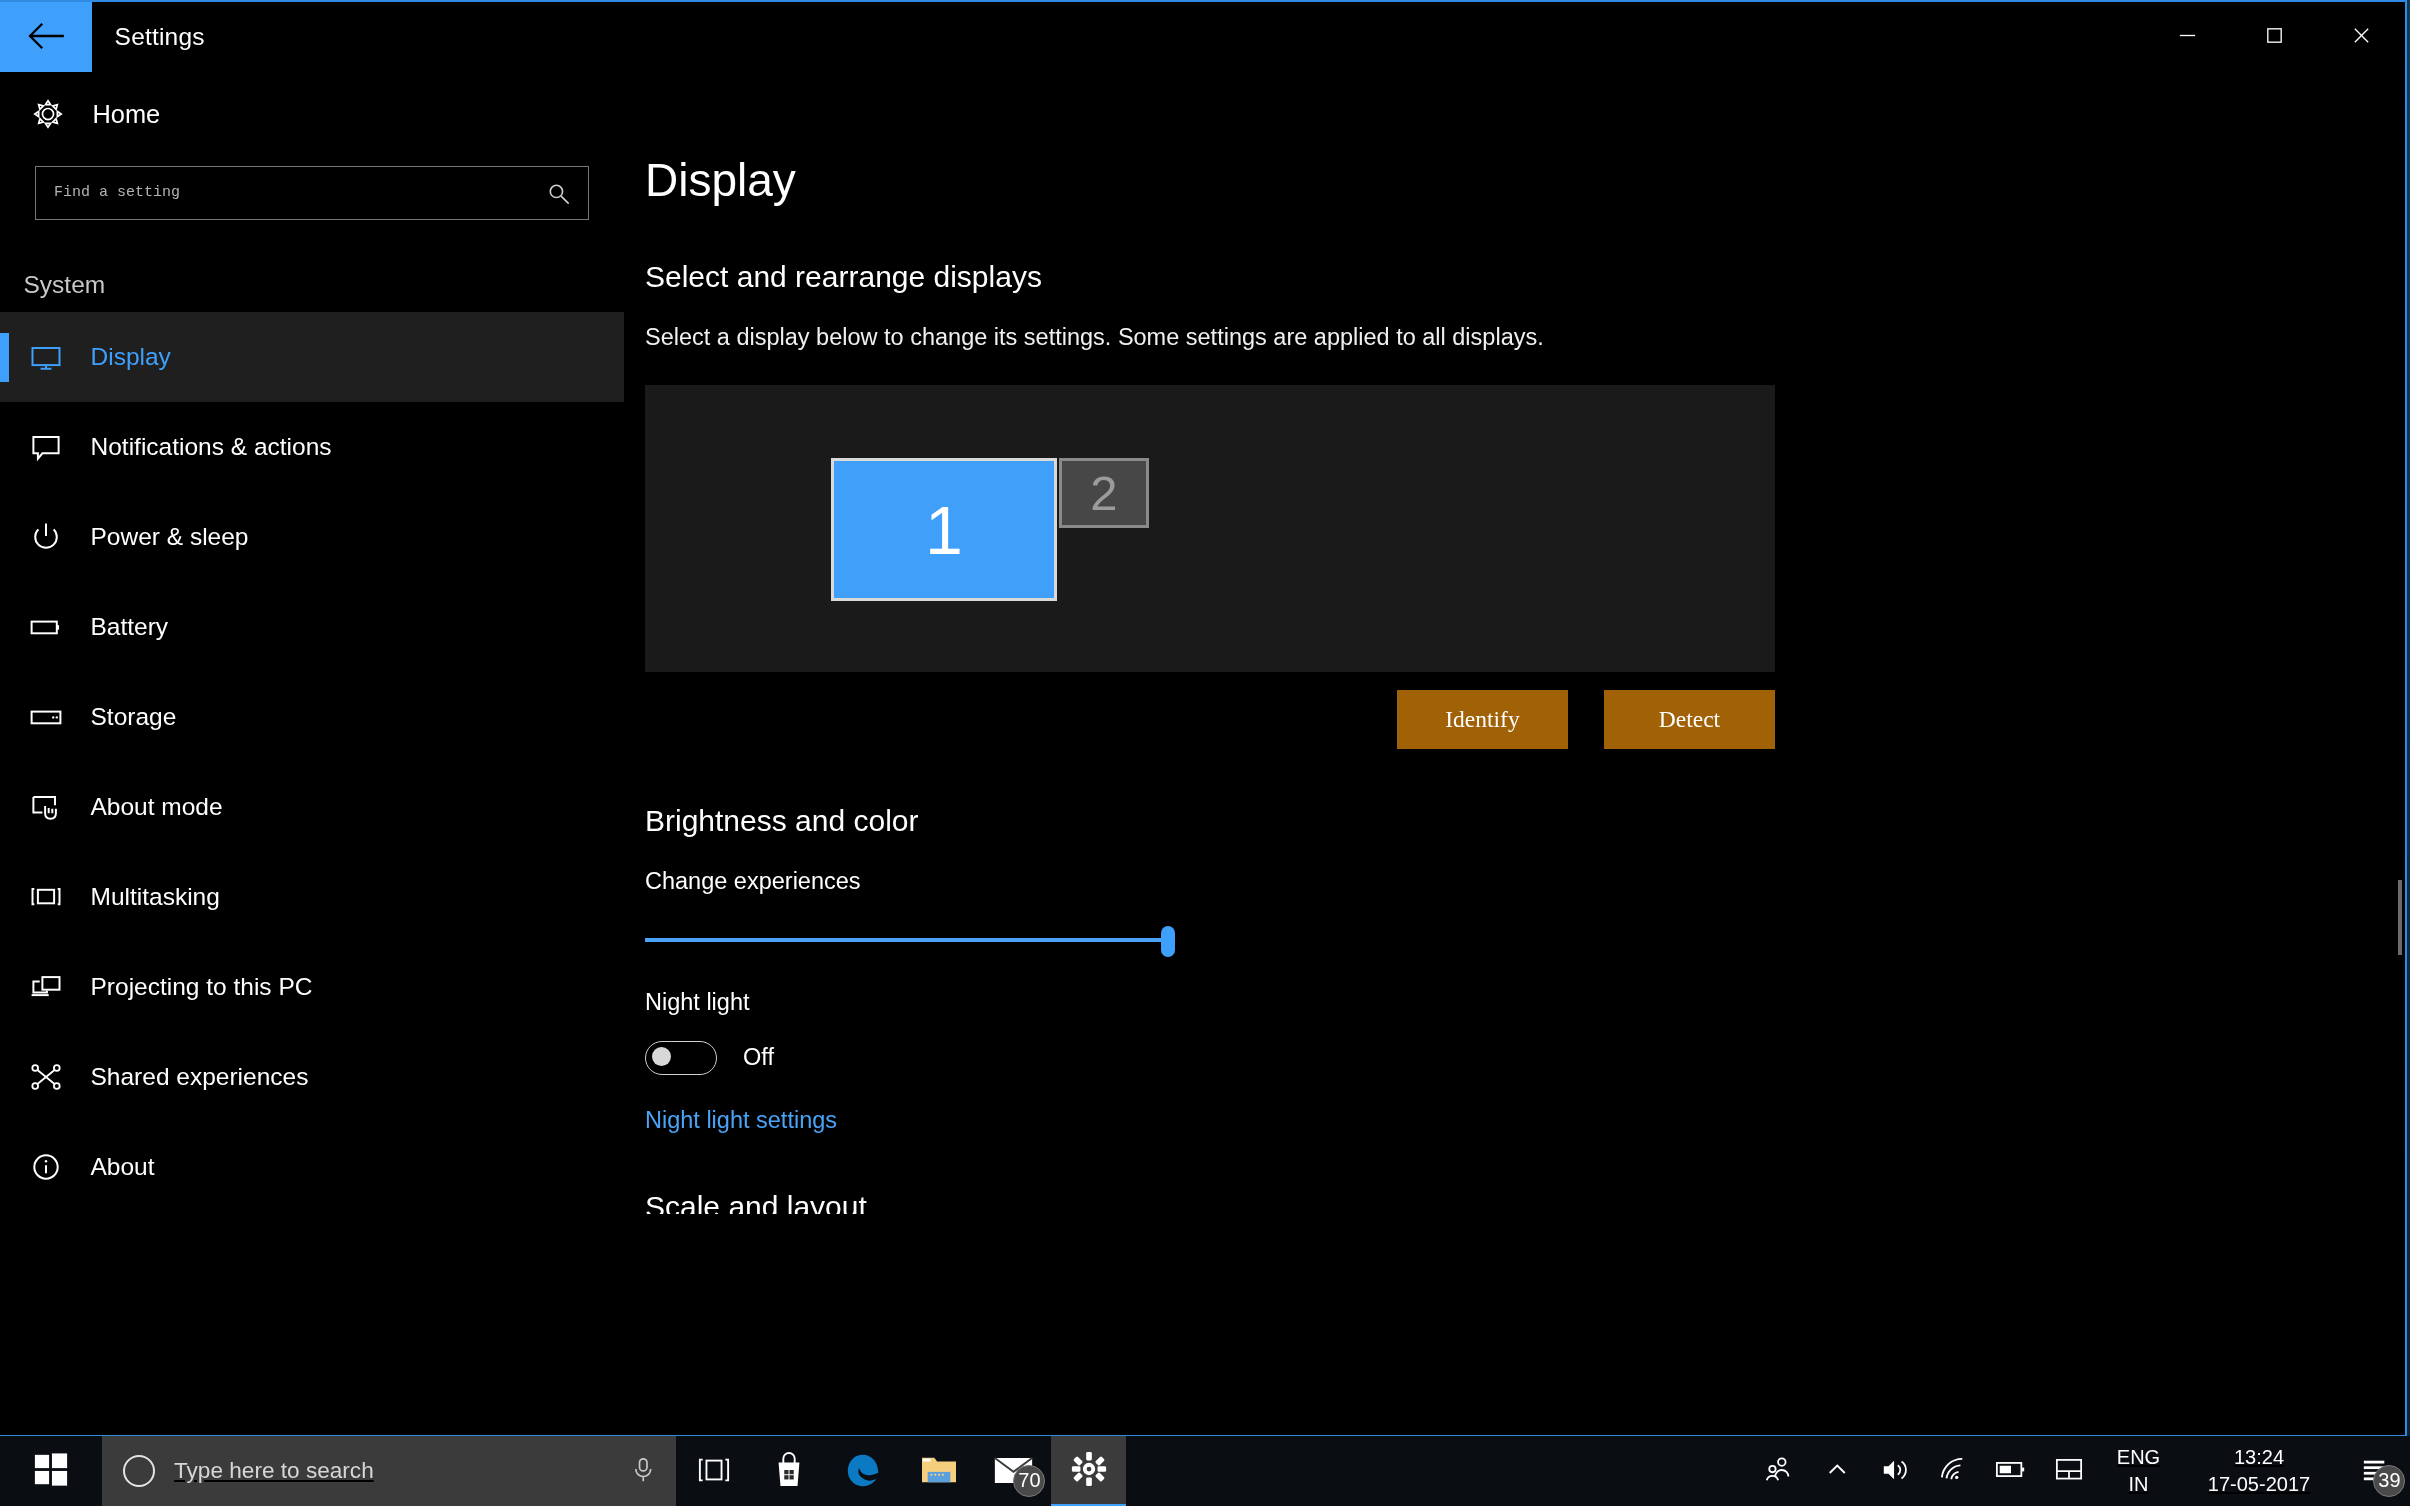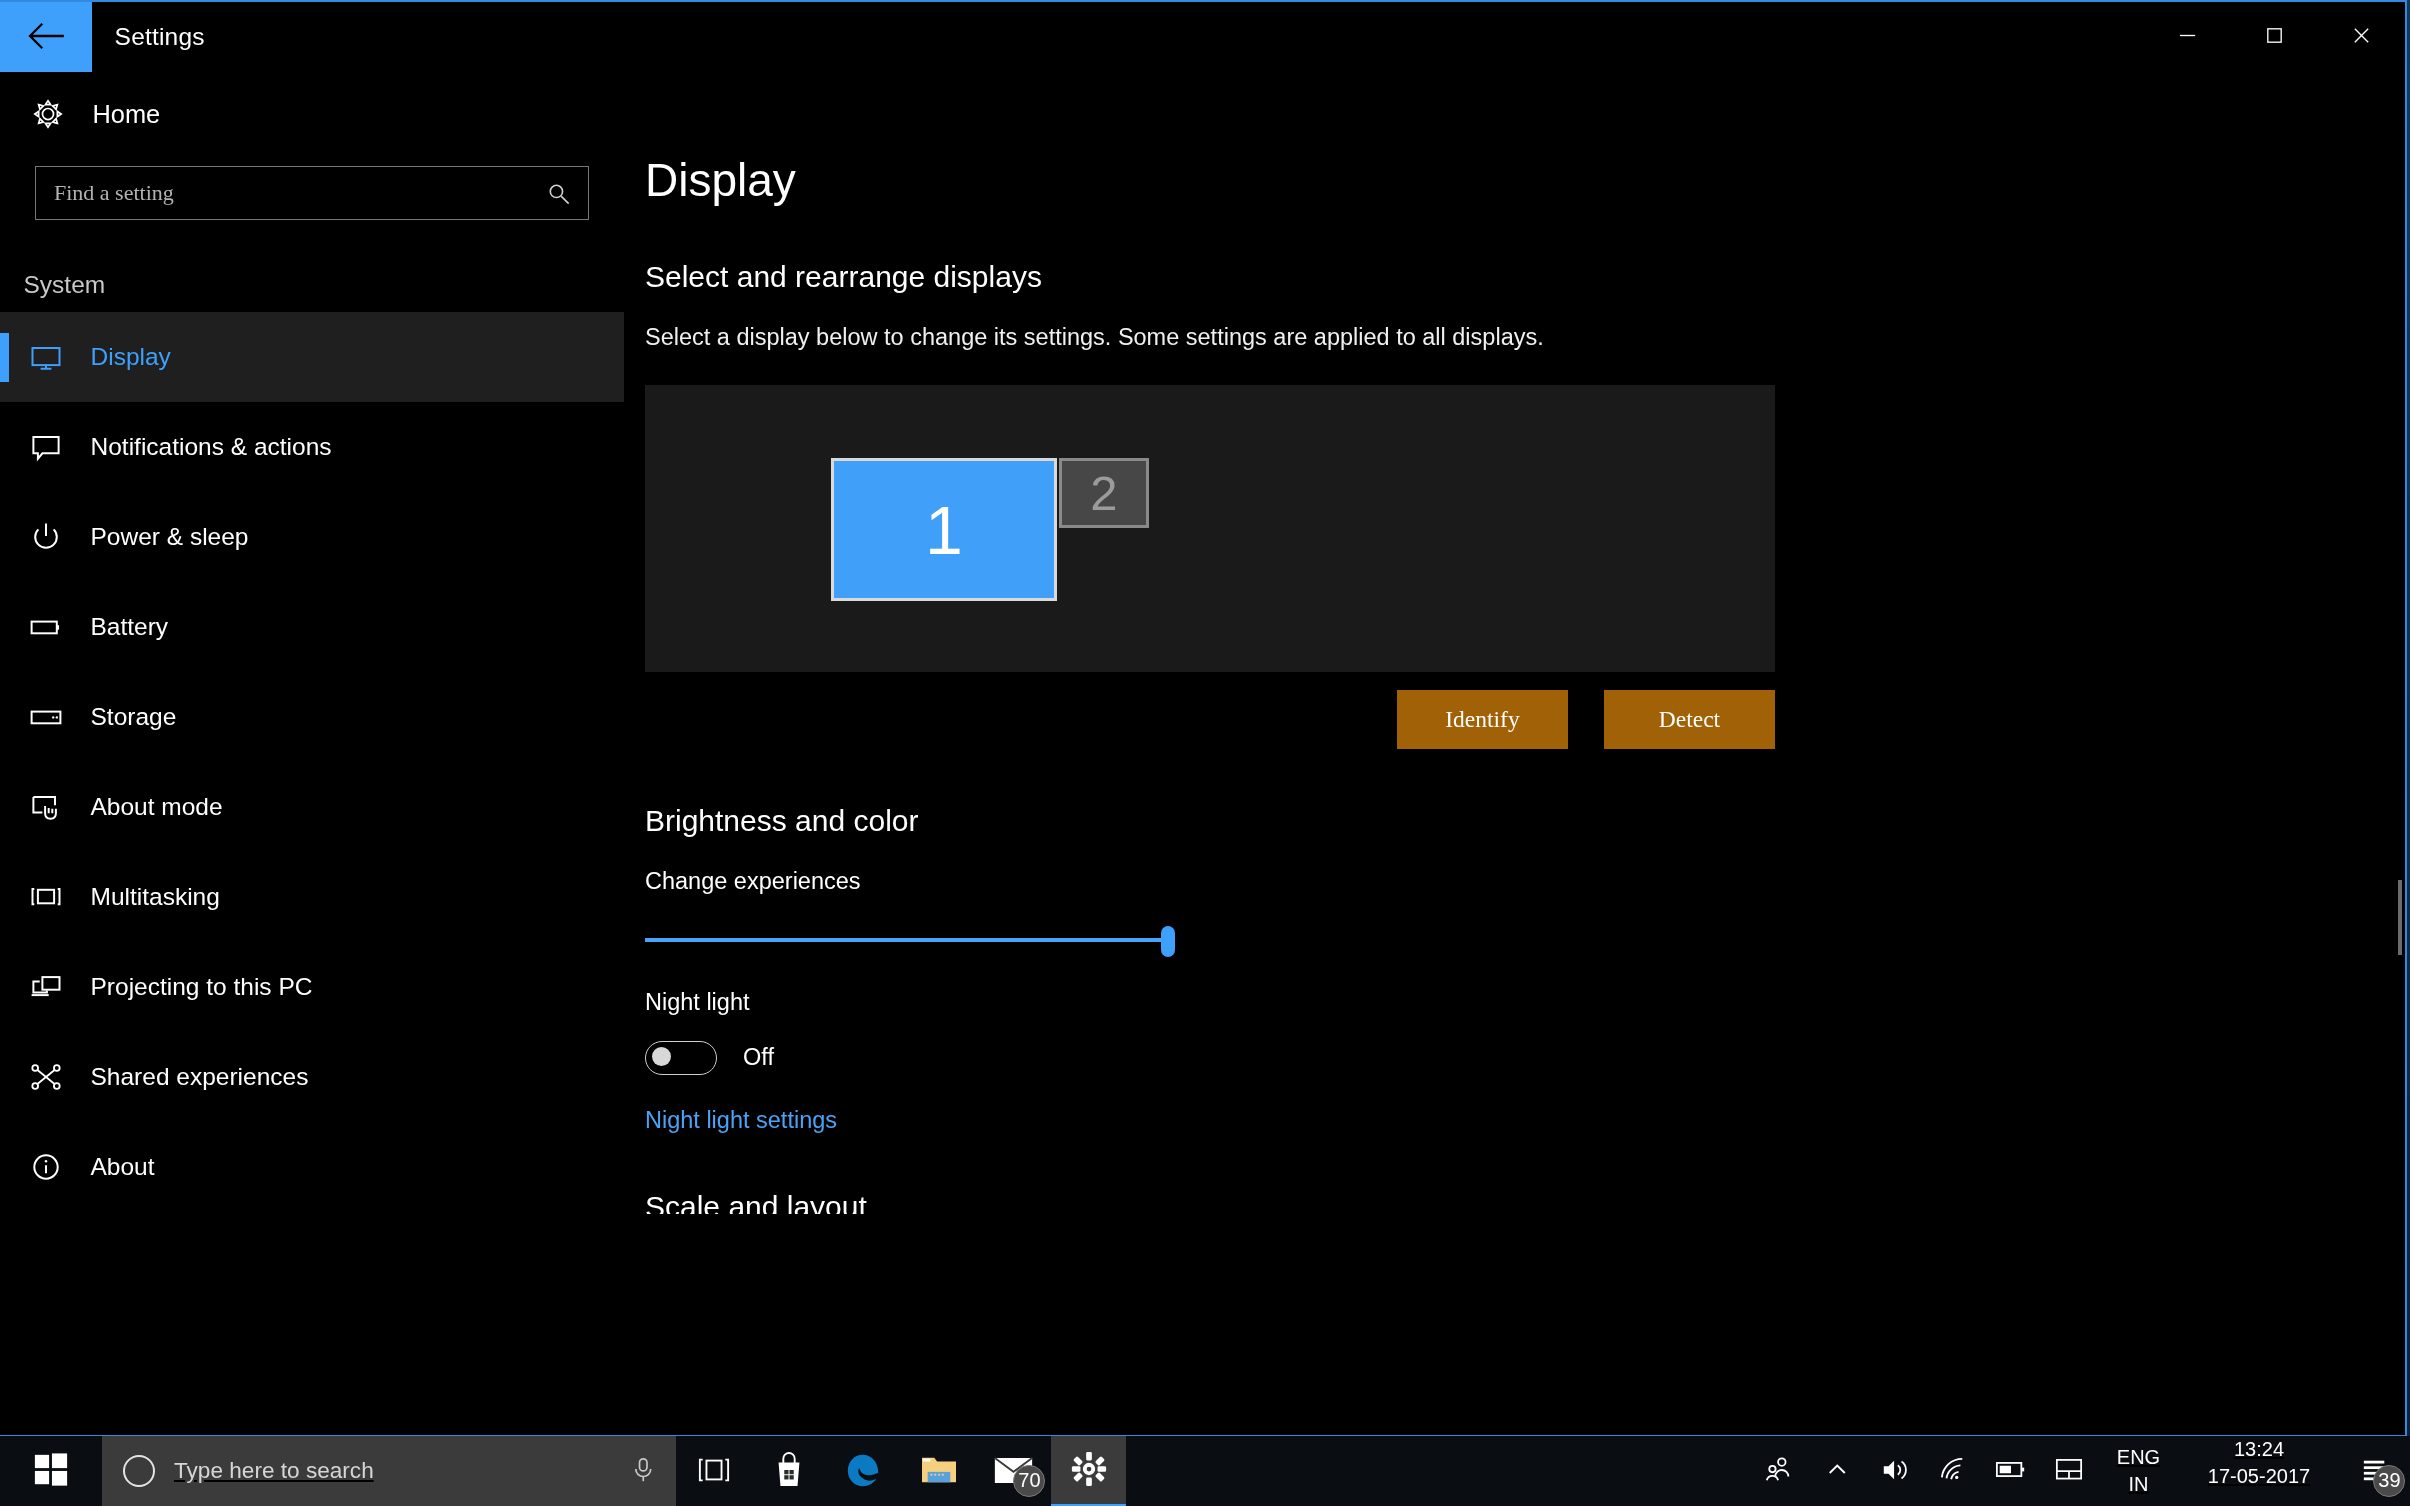--- a/index.html
+++ b/index.html
@@ -75,22 +75,22 @@
   #search-wrap { padding: 22.6px 28px 0 35px; }
   #search-box {
     position: relative;
     width: 554px; height: 54px;
     border: 1.9px solid #767676;
     background: #000;
     display: flex; align-items: center;
   }
   #search-input {
     border: none; outline: none; background: transparent;
-    color: #84cc16; font-size: 22px;
-    font-family: Liberation Serif, serif;
+    color: #84cc16; font-size: 15px;
+    font-family: Liberation Mono, monospace;
     padding-left: 18px; width: 490px; height: 100%;
   }
   #search-input::placeholder { color: #b3b3b3; }
   #search-icon { position: absolute; right: 17px; top: 15px; }
 
   #group-label {
     padding: 51px 0 13px 23.5px;
     font-size: 24.5px; color: #c8c8c8;
   }
 
@@ -267,21 +267,21 @@
     width: 58px; display: flex; align-items: center; justify-content: center;
     cursor: pointer;
   }
   #lang {
     width: 81px; display: flex; flex-direction: column;
     align-items: center; justify-content: center;
     color: #fff; font-size: 20px; line-height: 1.35; cursor: pointer;
   }
   #clock {
     width: 160px; display: flex; flex-direction: column;
-    align-items: center; 
+    align-items: center; justify-content: center;
     color: #fff; font-size: 20px; line-height: 1.35; cursor: pointer;
   }
   #action-center {
     width: 72px; display: flex; align-items: center; justify-content: center;
     position: relative; cursor: pointer;
   }
 </style>
 </head>
 <body>
 

